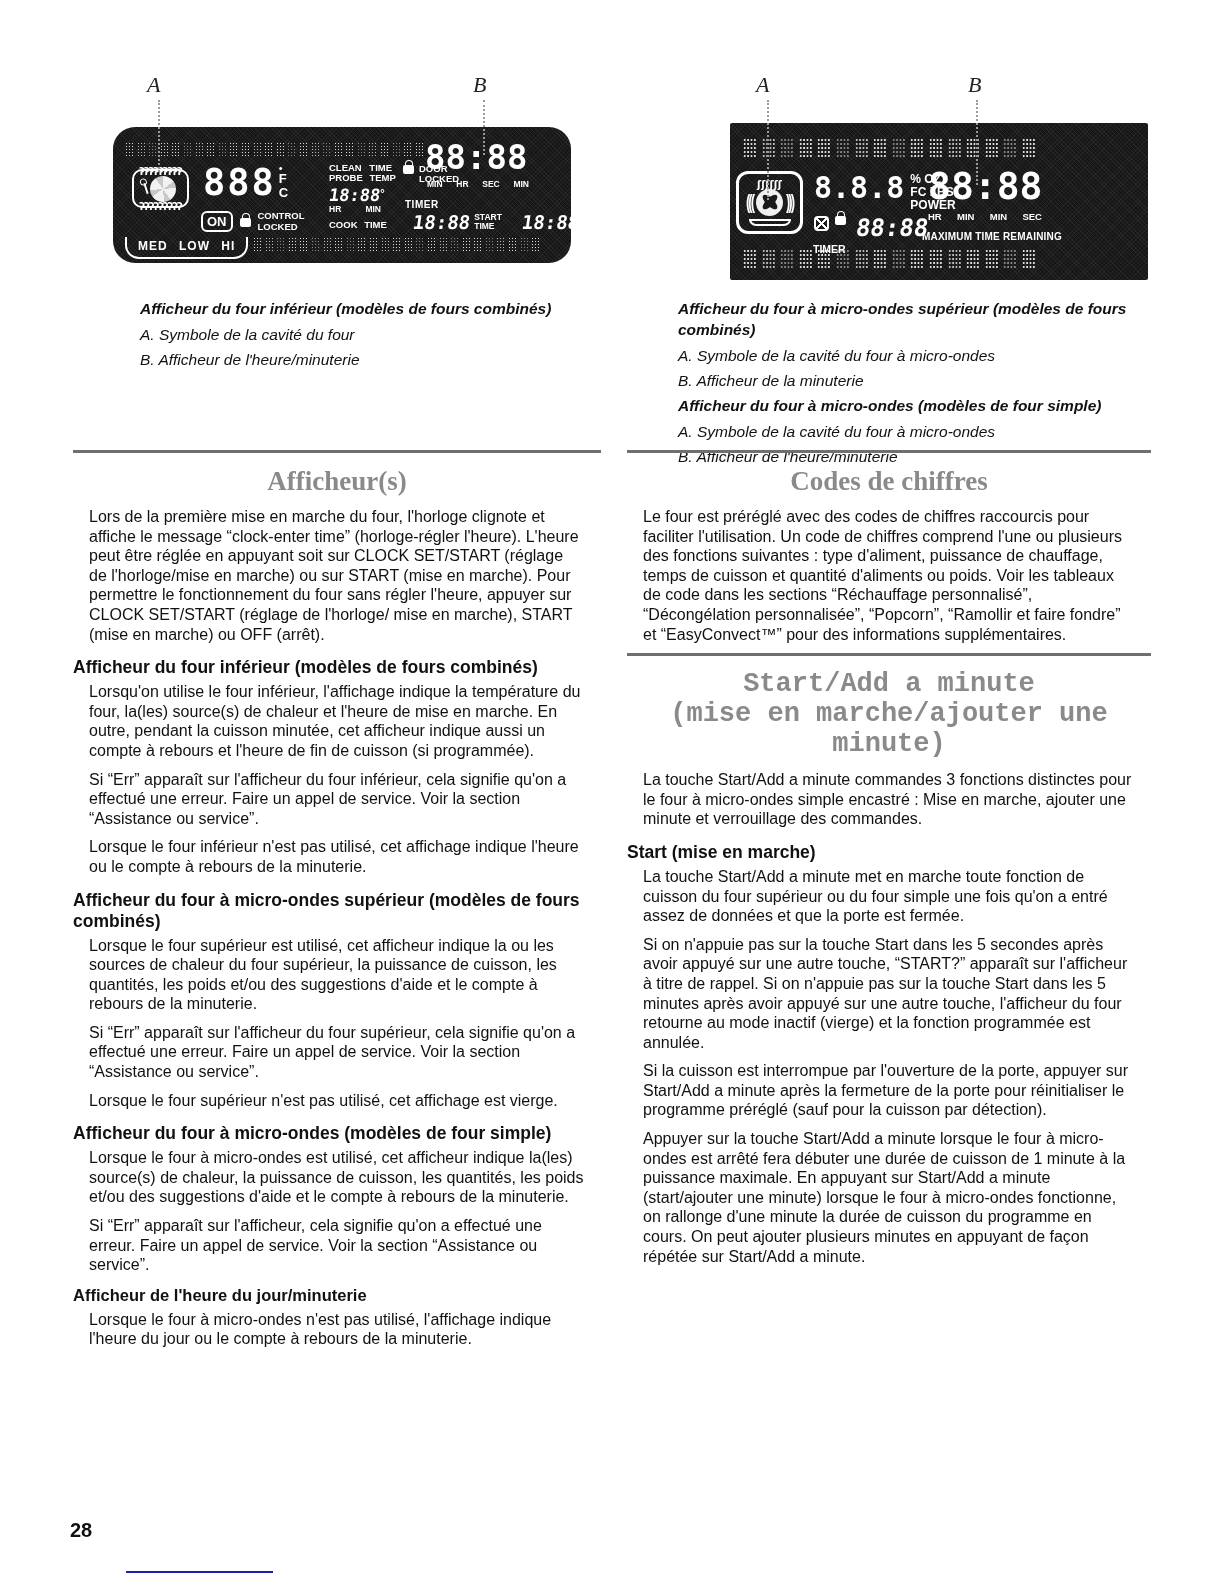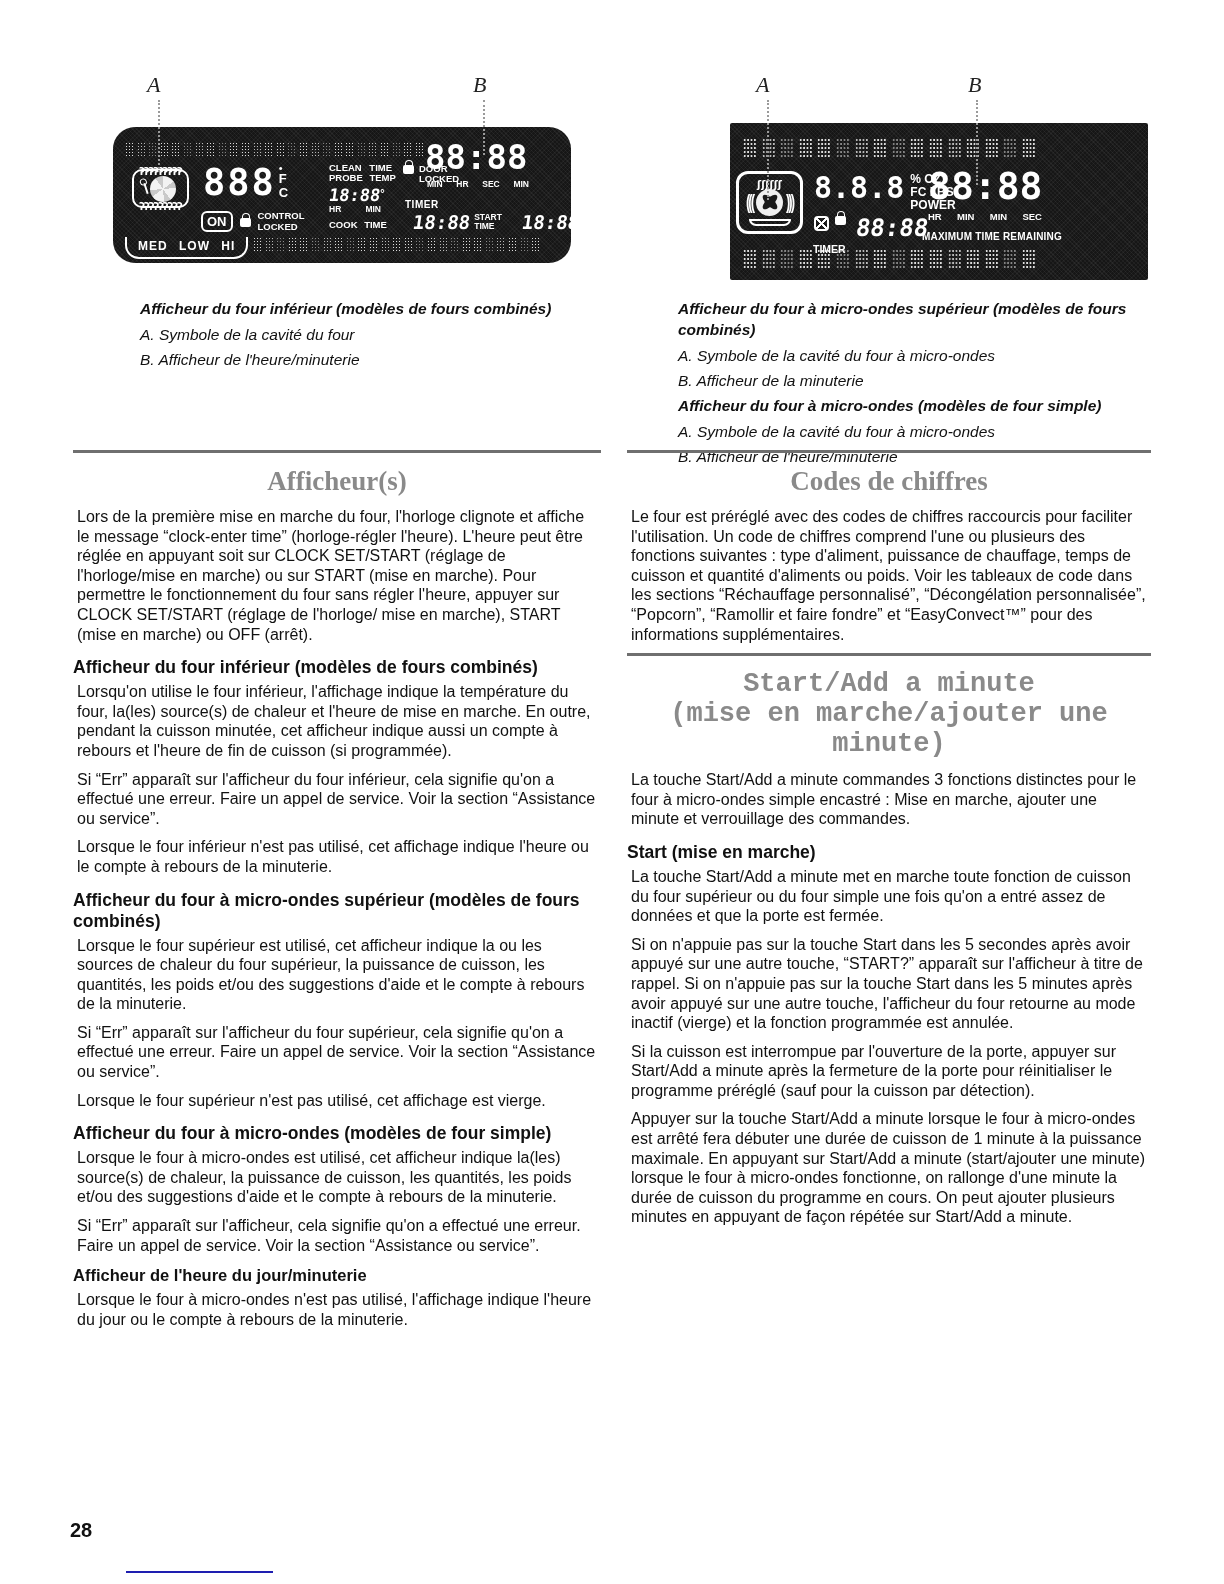--- a/index.html
+++ b/index.html
@@ -100,21 +100,21 @@
   
   .col { position:absolute; top:450px; }
   .col-left  { left:73px;  width:528px; }
   .col-right { left:627px; width:524px; }
   .rule { height:3px; background:#6f6f6f; }
   h1.script {
     font-family:"Liberation Serif", serif; font-weight:700;
     font-size:27px; line-height:30px; color:#8a8a8a; text-align:center;
     margin:13px 0 11px;
   }
-  p.body { font-size:16px; line-height:19.6px; margin:0 4px 9px; }
+  p.body { font-size:16px; line-height:19.6px; margin:0 16px 9px; }
   h2.sub  { font-size:17.5px; line-height:21px; font-weight:700; margin:13px 0 4px; }
   h3.minor{ font-size:16.5px; font-weight:700; margin:11px 0 5px; }
   .rule2 { height:3px; background:#6f6f6f; margin-top:5px; }
 
   
   .page-num { position:absolute; left:70px; top:1519px; font-size:20px; font-weight:700; }
   .footer-line { position:absolute; left:126px; top:1571px; width:147px; height:2px; }
 </style>
 </head>
 <body>

